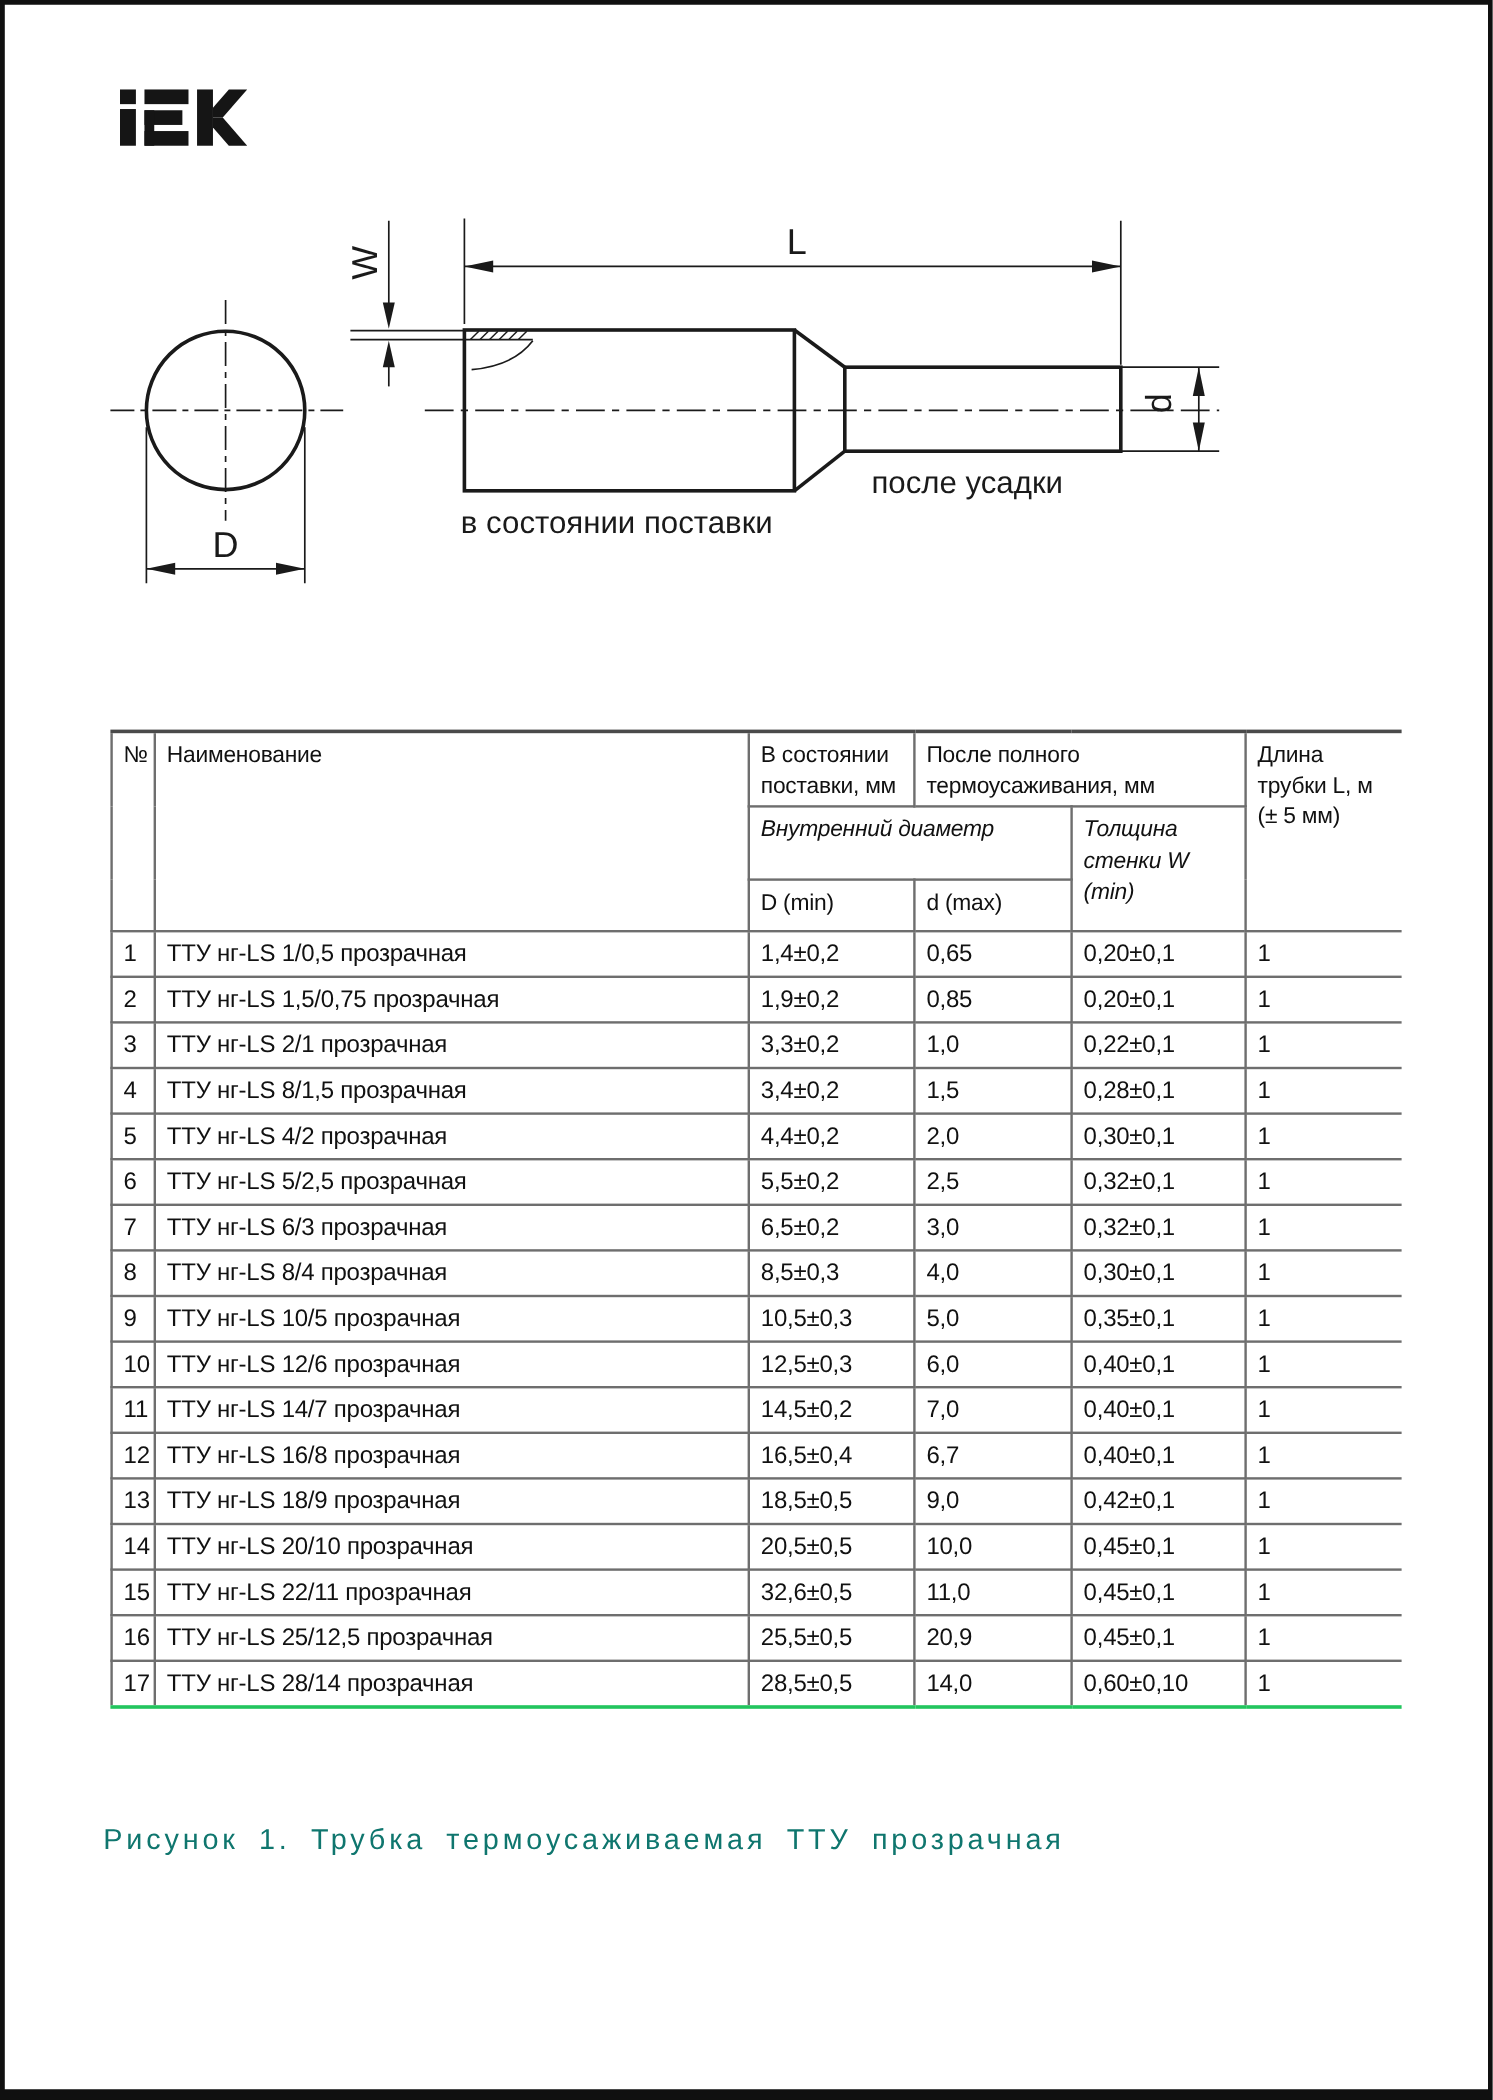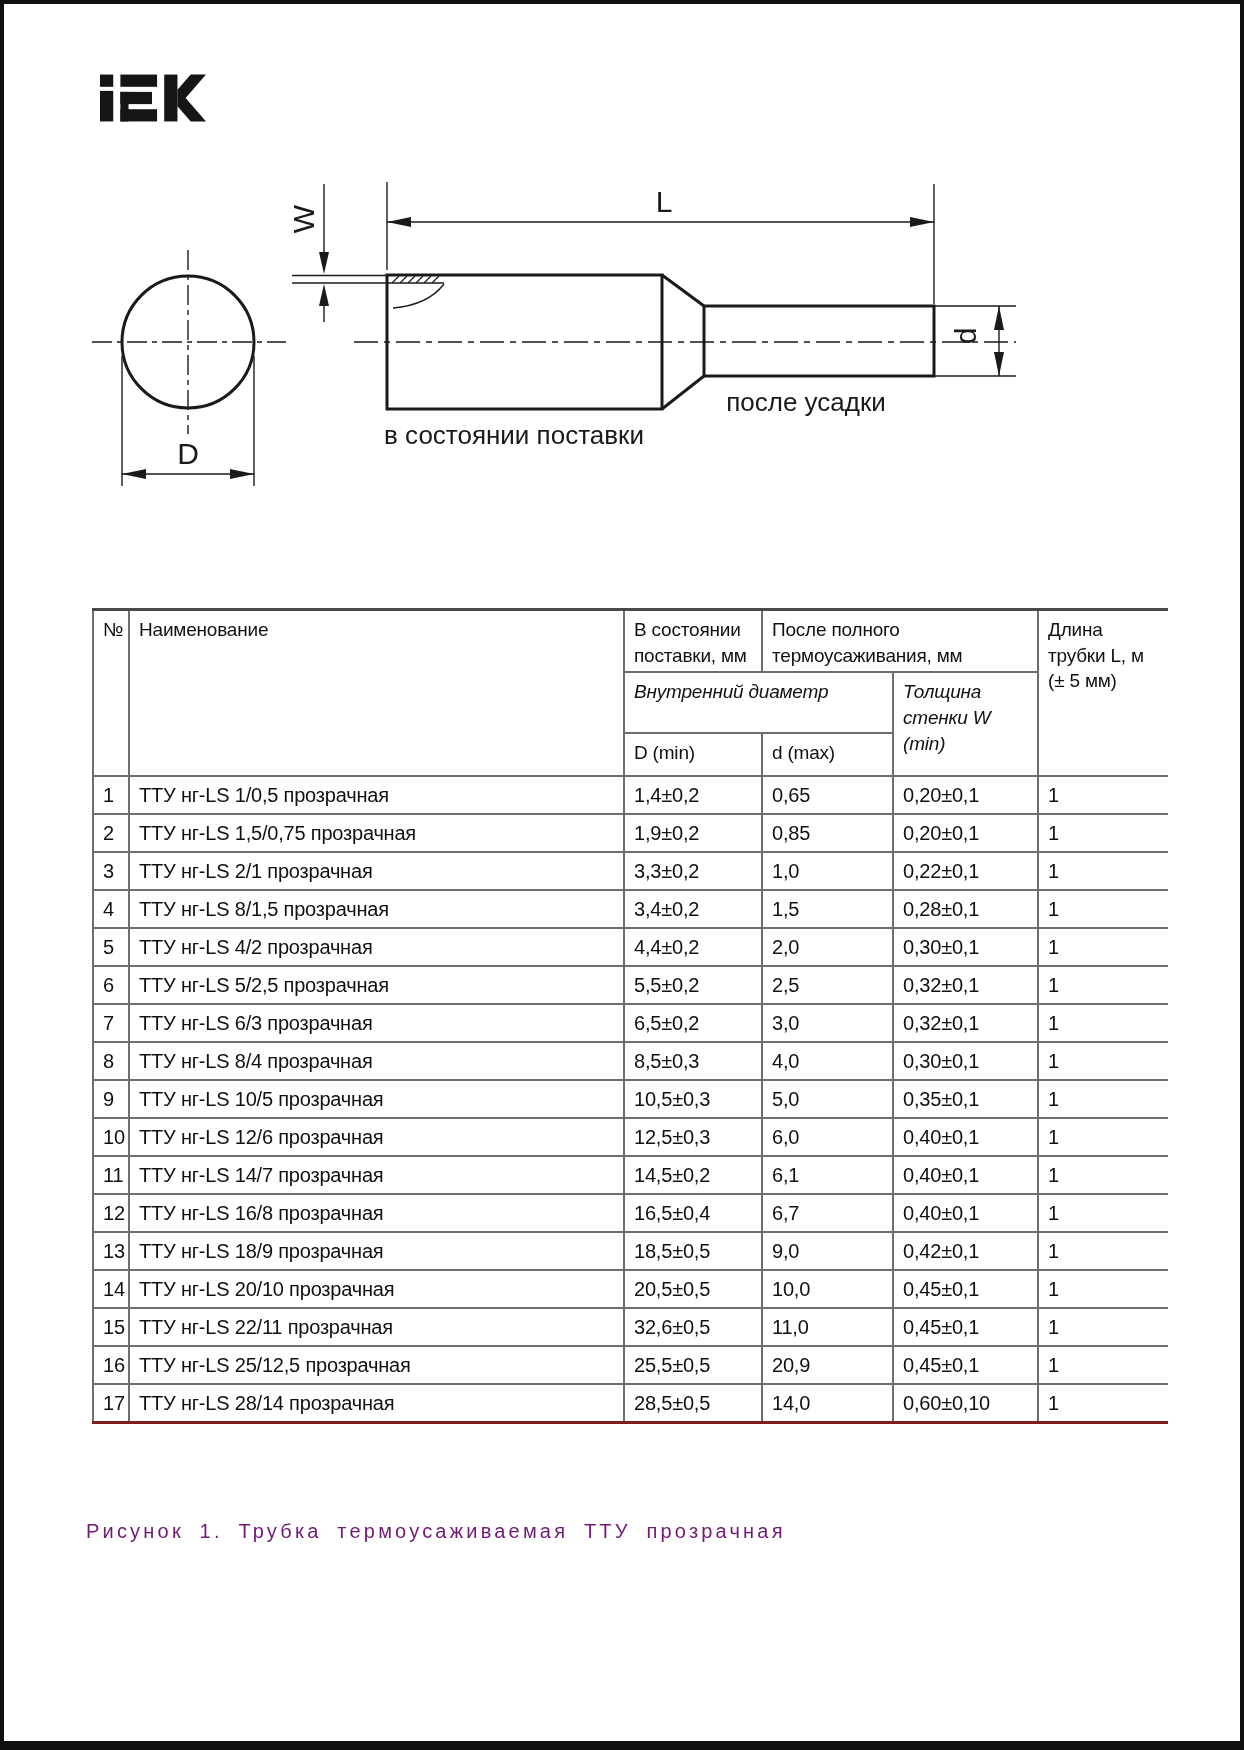--- a/index.html
+++ b/index.html
@@ -28,26 +28,26 @@
     border:2px solid #6e6e6e; padding:3px 9px; text-align:left;
     font-weight:normal; overflow:hidden;
   }
   .spec-table th{vertical-align:top; font-size:19px; padding-top:6px; line-height:1.35;}
   .spec-table td{vertical-align:middle; height:30px;}
   .spec-table tr.hA th{height:50px;}
   .spec-table tr.hB th{height:50px;font-style:italic;}
   .spec-table tr.hC th{height:32px;}
   .spec-table th:last-child, .spec-table td:last-child{border-right:none;}
   .spec-table tr.hA th{border-top:3px solid #4a4a4a;}
-  .spec-table tbody tr:last-child td{border-bottom:3px solid #7f1d1d;}
+  .spec-table tbody tr:last-child td{border-bottom:3px solid #22c55e;}
   .cell-num{padding-left:6px; text-align:center;}
 
   .caption{
-    position:absolute; left:82px; top:1516px; font-size:20px;
-    letter-spacing:3.2px; word-spacing:7px; color:#701a75; white-space:nowrap;
+    position:absolute; left:82px; top:1516px; font-size:24px;
+    letter-spacing:3.2px; word-spacing:7px; color:#0f766e; white-space:nowrap;
   }
 </style>
 </head>
 <body>
 
 <div class="page">
 
   <svg class="logo" viewBox="0 0 104 46" role="img">
     <g fill="#151515">
       <rect x="0" y="0" width="13" height="12"></rect>
@@ -235,21 +235,21 @@
       <td>12,5±0,3</td>
       <td>6,0</td>
       <td>0,40±0,1</td>
       <td>1</td>
     </tr>
 
     <tr>
       <td class="cell-num">11</td>
       <td>ТТУ нг-LS 14/7 прозрачная</td>
       <td>14,5±0,2</td>
-      <td>6,1</td>
+      <td>7,0</td>
       <td>0,40±0,1</td>
       <td>1</td>
     </tr>
 
     <tr>
       <td class="cell-num">12</td>
       <td>ТТУ нг-LS 16/8 прозрачная</td>
       <td>16,5±0,4</td>
       <td>6,7</td>
       <td>0,40±0,1</td>

